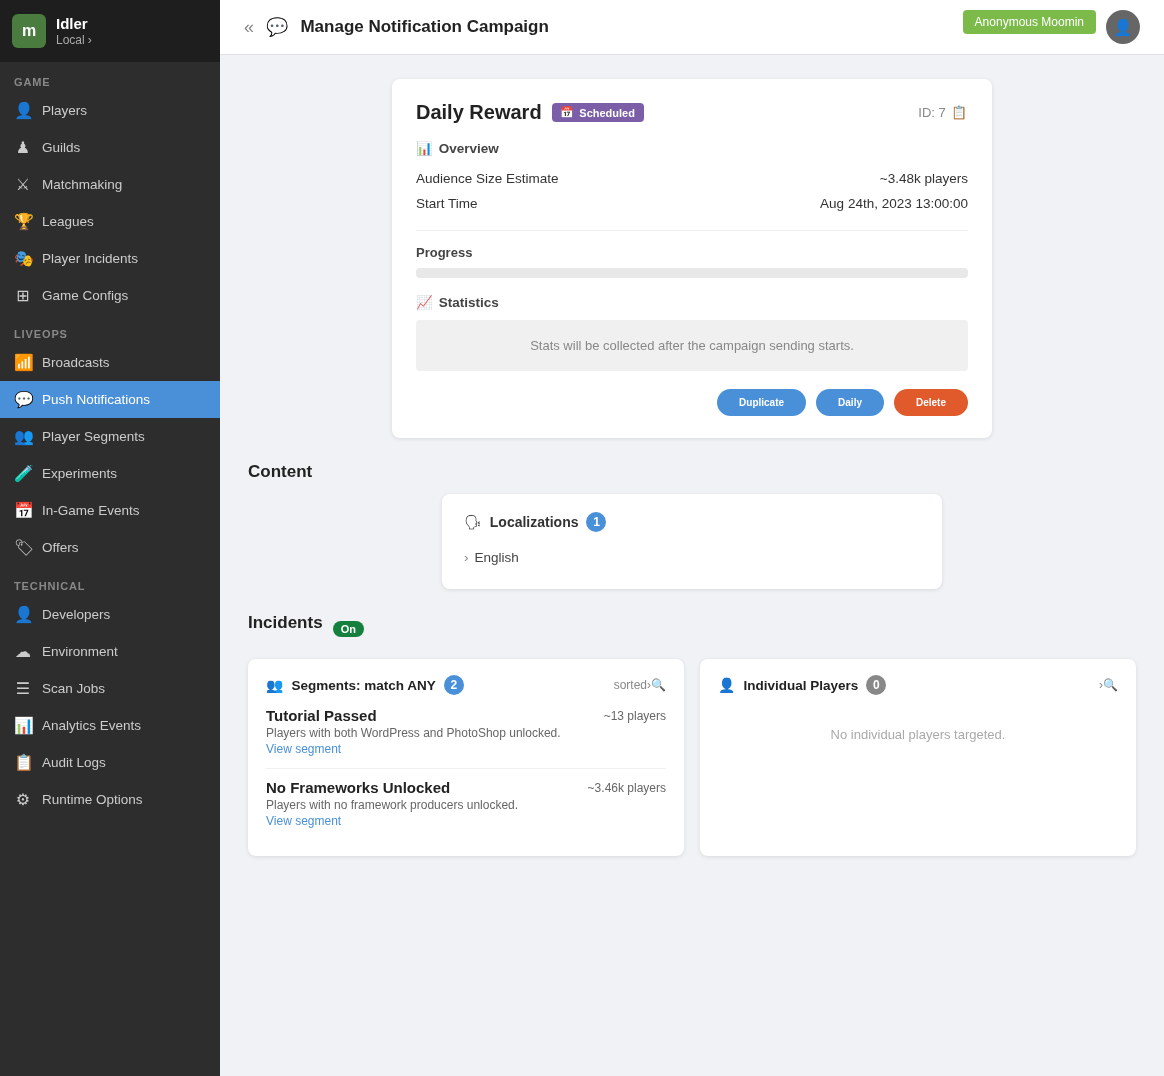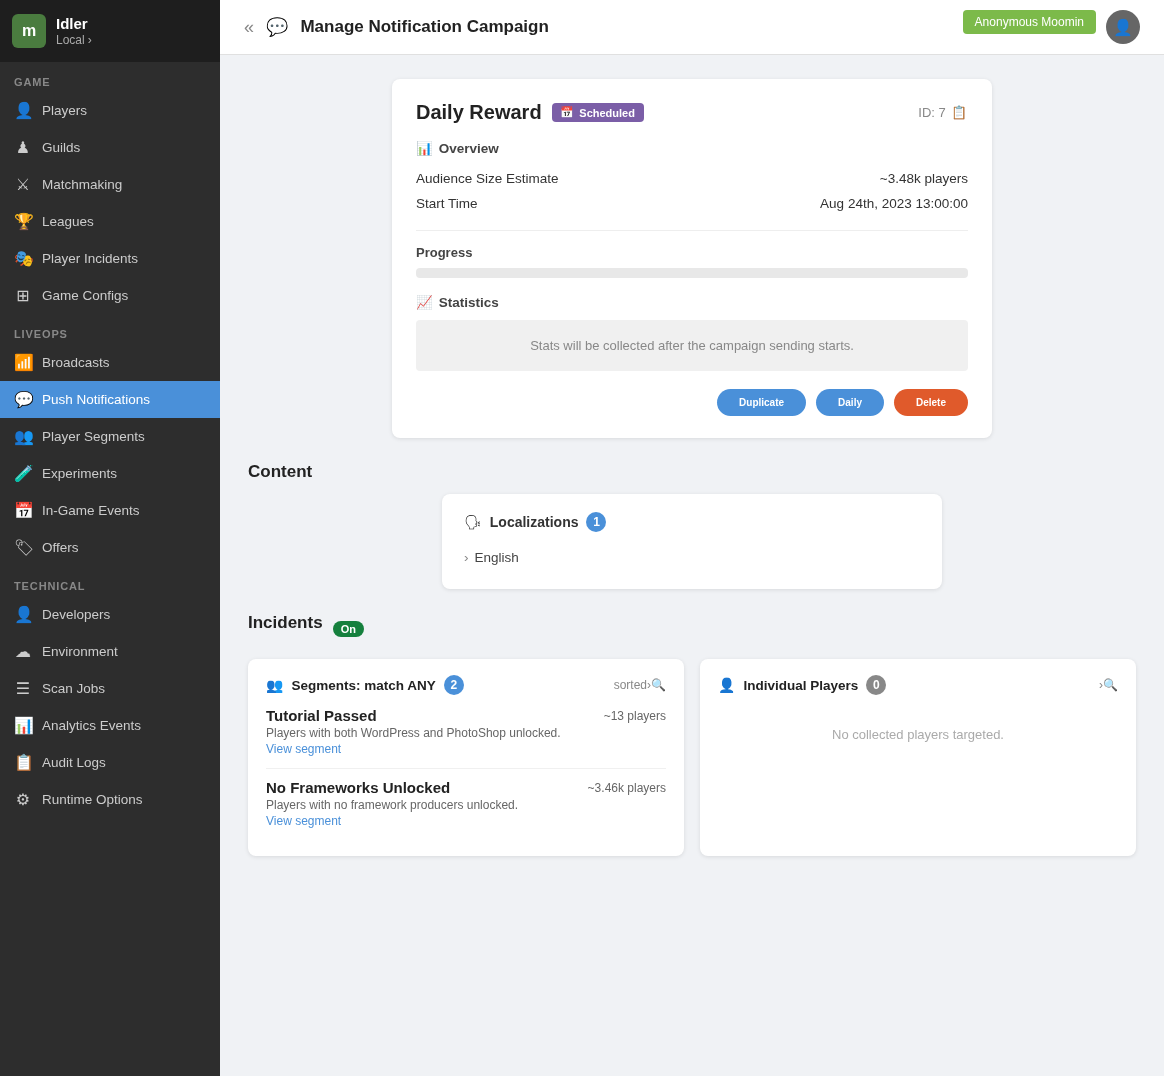--- a/index.html
+++ b/index.html
@@ -551,20 +551,20 @@
             <div class="targeting-card-title-group">
               <span>👤</span>
               <span class="targeting-card-title">Individual Players</span>
               <div class="targeting-count-grey">0</div>
             </div>
             <div class="targeting-actions">
               <span>›</span>
               <span>🔍</span>
             </div>
           </div>
-          <div class="no-players-text">No collected players targeted.</div>
+          <div class="no-players-text">No individual players targeted.</div>
         </div>
 
       </div>
     </div>
 
   </div>
 </div>
 
 </body></html>

